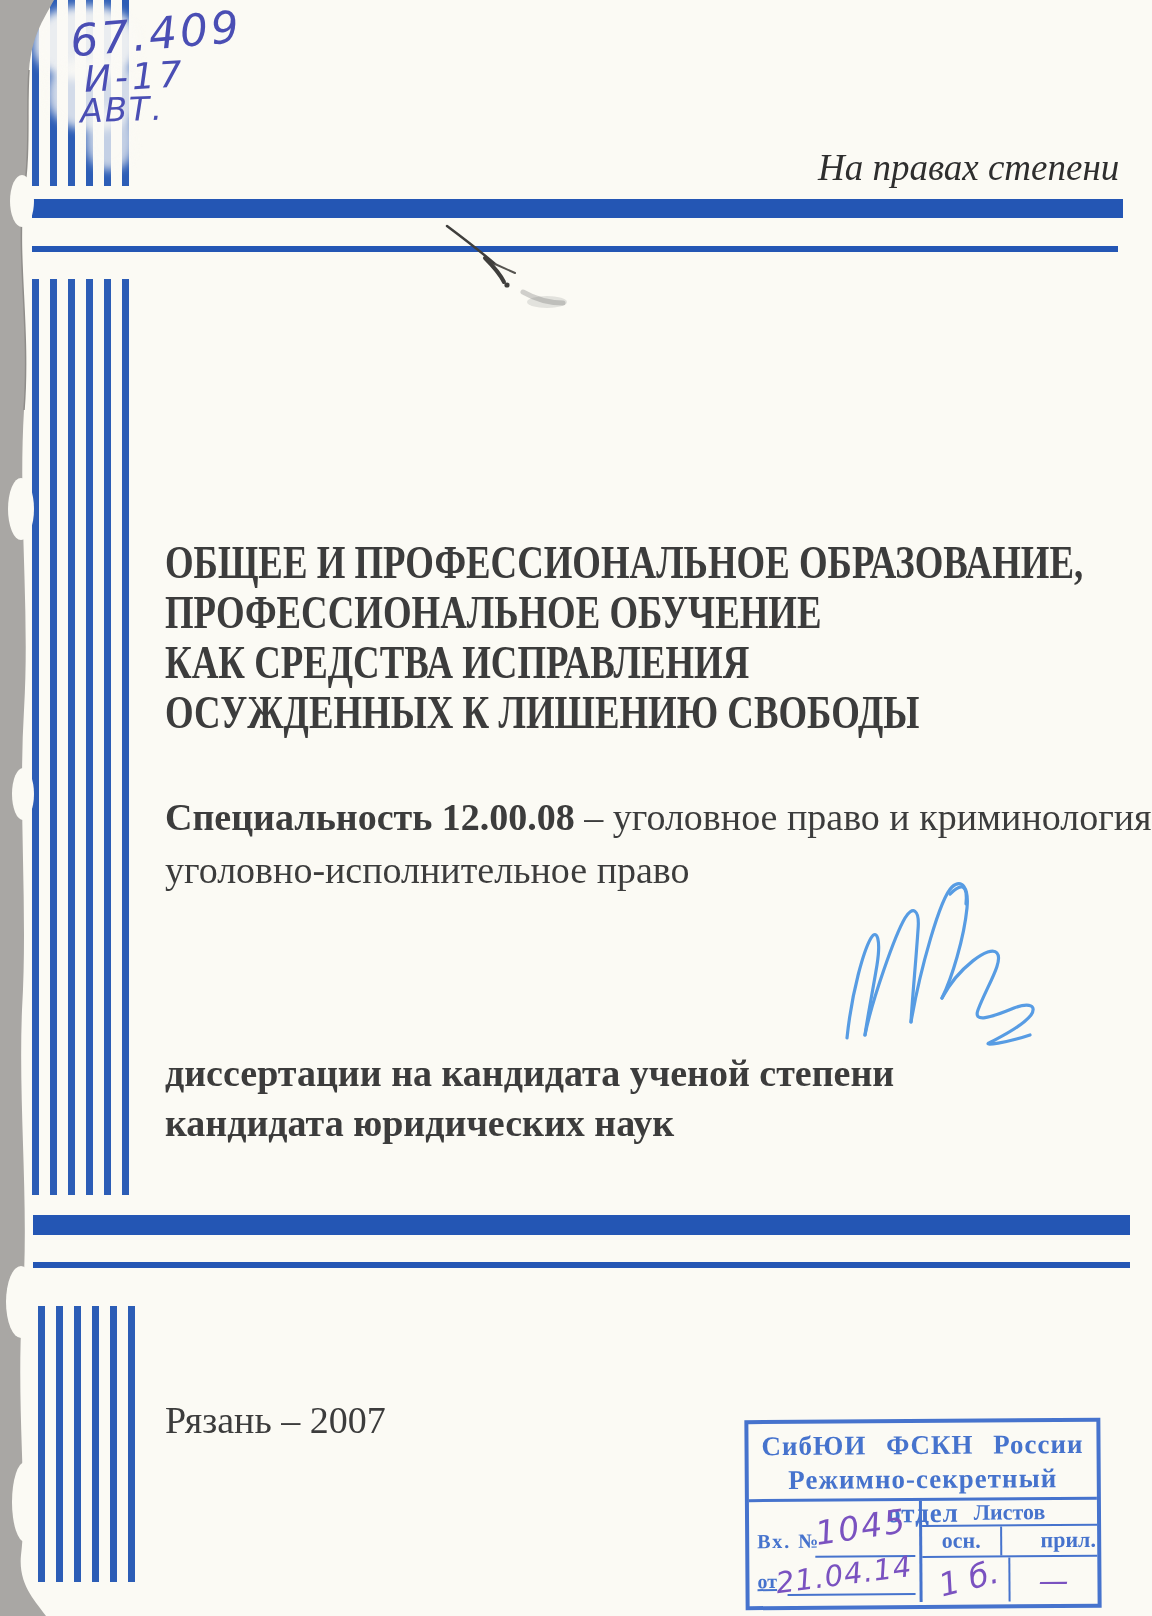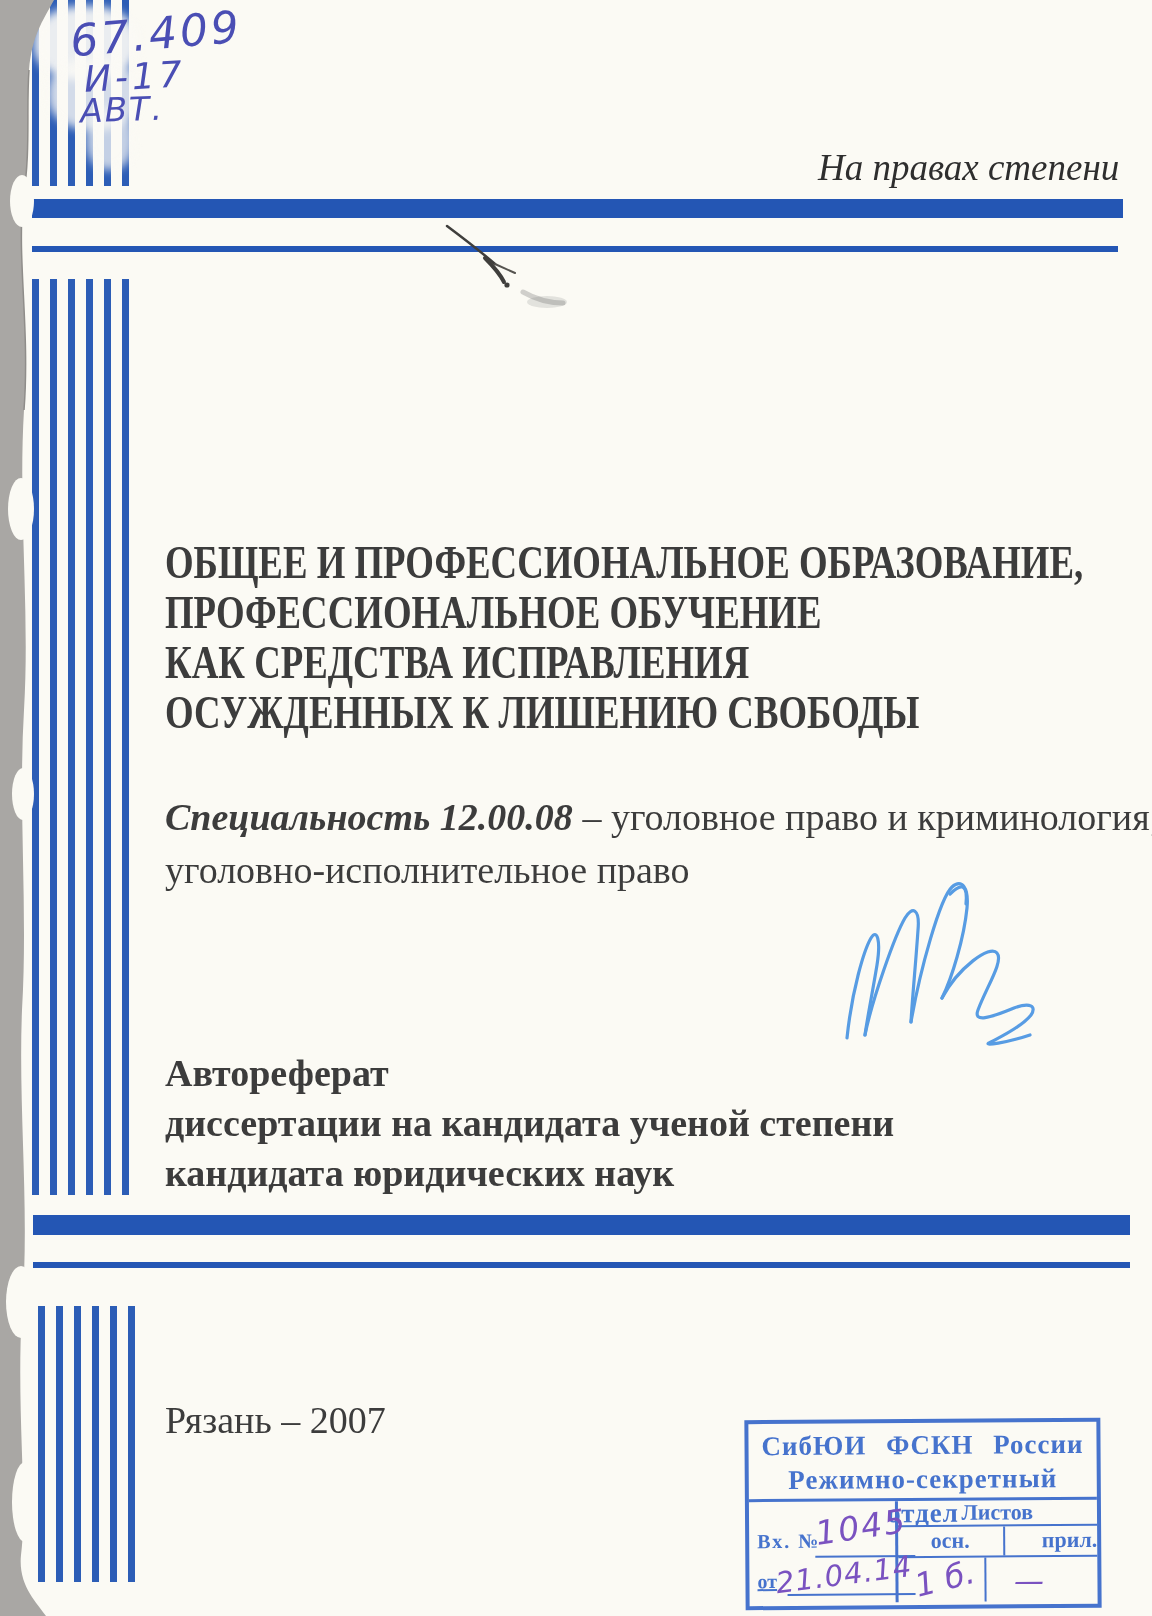--- a/index.html
+++ b/index.html
@@ -30,21 +30,21 @@
   .libmark{position:absolute;color:#4a4eb4;font-family:"DejaVu Sans",sans-serif;font-style:italic;}
   .lib1{left:70px;top:8px;font-size:44px;transform:rotate(-5deg);letter-spacing:3px;}
   .lib2{left:84px;top:56px;font-size:36px;transform:rotate(-3deg);letter-spacing:4px;}
   .lib3{left:80px;top:90px;font-size:33px;transform:rotate(-2deg);letter-spacing:2px;}
   
   .note{position:absolute;left:818px;top:146px;font-style:italic;font-size:37px;color:#2e2e2e;white-space:nowrap;}
   .author{position:absolute;left:165px;top:446px;font-size:44px;font-weight:bold;color:#3c3c3c;white-space:nowrap;}
   .title{position:absolute;left:165px;top:538px;font-size:46px;font-weight:bold;line-height:50px;color:#3c3c3c;
          transform:scaleX(.80);transform-origin:left top;white-space:nowrap;}
   .spec{position:absolute;left:165px;top:791px;font-size:38px;line-height:53px;color:#3c3c3c;white-space:nowrap;}
-  .spec b{font-weight:bold;font-style:italic;}
+  .spec b{font-weight:bold;}
   .abstract{position:absolute;left:165px;top:1048px;font-size:38px;font-weight:bold;line-height:50px;color:#3c3c3c;white-space:nowrap;}
   .cityyear{position:absolute;left:165px;top:1398px;font-size:38px;color:#3c3c3c;white-space:nowrap;}
   
   .sig{position:absolute;left:790px;top:860px;}
   .inkmark{position:absolute;left:425px;top:212px;}
   
   .stamp{
     position:absolute;left:745px;top:1419px;width:356px;height:190px;
     border:4px solid #4673cd;color:#4673cd;transform:rotate(-.4deg);
     font-family:"Liberation Serif","DejaVu Serif",serif;box-sizing:border-box;
@@ -59,21 +59,21 @@
   .lab-ot{left:8px;top:68px;text-decoration:underline;}
   .uline{position:absolute;border-bottom:2px solid #4673cd;}
   .ul1{left:66px;top:54px;width:100px;}
   .ul2{left:38px;top:92px;width:128px;}
   .hw{position:absolute;color:#7a52c0;font-family:"DejaVu Sans",sans-serif;font-style:italic;white-space:nowrap;}
   .hw-num{left:66px;top:6px;font-size:33px;transform:rotate(-8deg);letter-spacing:2px;}
   .hw-date{left:26px;top:56px;font-size:29px;transform:rotate(-7deg);letter-spacing:1px;}
   .stamp-right{flex:1;display:flex;flex-direction:column;}
   .sr-head{height:24px;border-bottom:2px solid #4673cd;text-align:center;font-weight:bold;font-size:22px;line-height:24px;}
   .sr-cols{height:29px;border-bottom:2px solid #4673cd;display:flex;font-weight:bold;font-size:22px;line-height:28px;}
-  .sr-cols .c1{width:107px;border-right:2px solid #4673cd;text-align:center;box-sizing:border-box;}
+  .sr-cols .c1{width:80px;border-right:2px solid #4673cd;text-align:center;box-sizing:border-box;}
   .sr-cols .c2{flex:1;text-align:center;padding-left:37px;}
   .sr-vals{flex:1;display:flex;position:relative;}
   .sr-vals .c1{width:88px;border-right:2px solid #4673cd;box-sizing:border-box;position:relative;}
   .sr-vals .c2{flex:1;position:relative;}
   .hw-main{left:16px;top:2px;font-size:32px;transform:rotate(-14deg);}
   .hw-att{left:28px;top:6px;font-size:30px;}
 </style>
 </head>
 <body>
 
@@ -122,21 +122,20 @@
     <g stroke="#4f97e3" stroke-width="3.2" fill="none" stroke-linecap="round" stroke-linejoin="round" opacity=".95">
       <path d="M57,178 C62,130 74,90 81,78 C87,68 91,80 87,105 C82,135 77,160 75,175"></path>
       <path d="M75,175 C82,140 105,75 115,58 C122,46 130,48 128,70 C126,100 122,142 121,162"></path>
       <path d="M121,162 C130,110 150,38 162,27 C172,18 179,28 177,48 C174,78 162,118 152,138"></path>
       <path d="M160,34 C170,24 178,22 176,44"></path>
       <path d="M152,138 C168,108 200,84 207,93 C214,101 196,128 188,150 C183,163 200,158 224,148 C240,142 247,146 241,155 C231,168 206,179 199,183 C193,186 216,183 240,175"></path>
     </g>
   </svg>
 
   <div class="abstract">
-    <div>Автореферат</div>
     <div>диссертации на кандидата ученой степени</div>
     <div>кандидата юридических наук</div>
   </div>
 
   <div class="cityyear">Рязань – 2007</div>
 
   <div class="stamp">
     <div class="stamp-head">
       <div>СибЮИ ФСКН России</div>
       <div>Режимно-секретный отдел</div>

